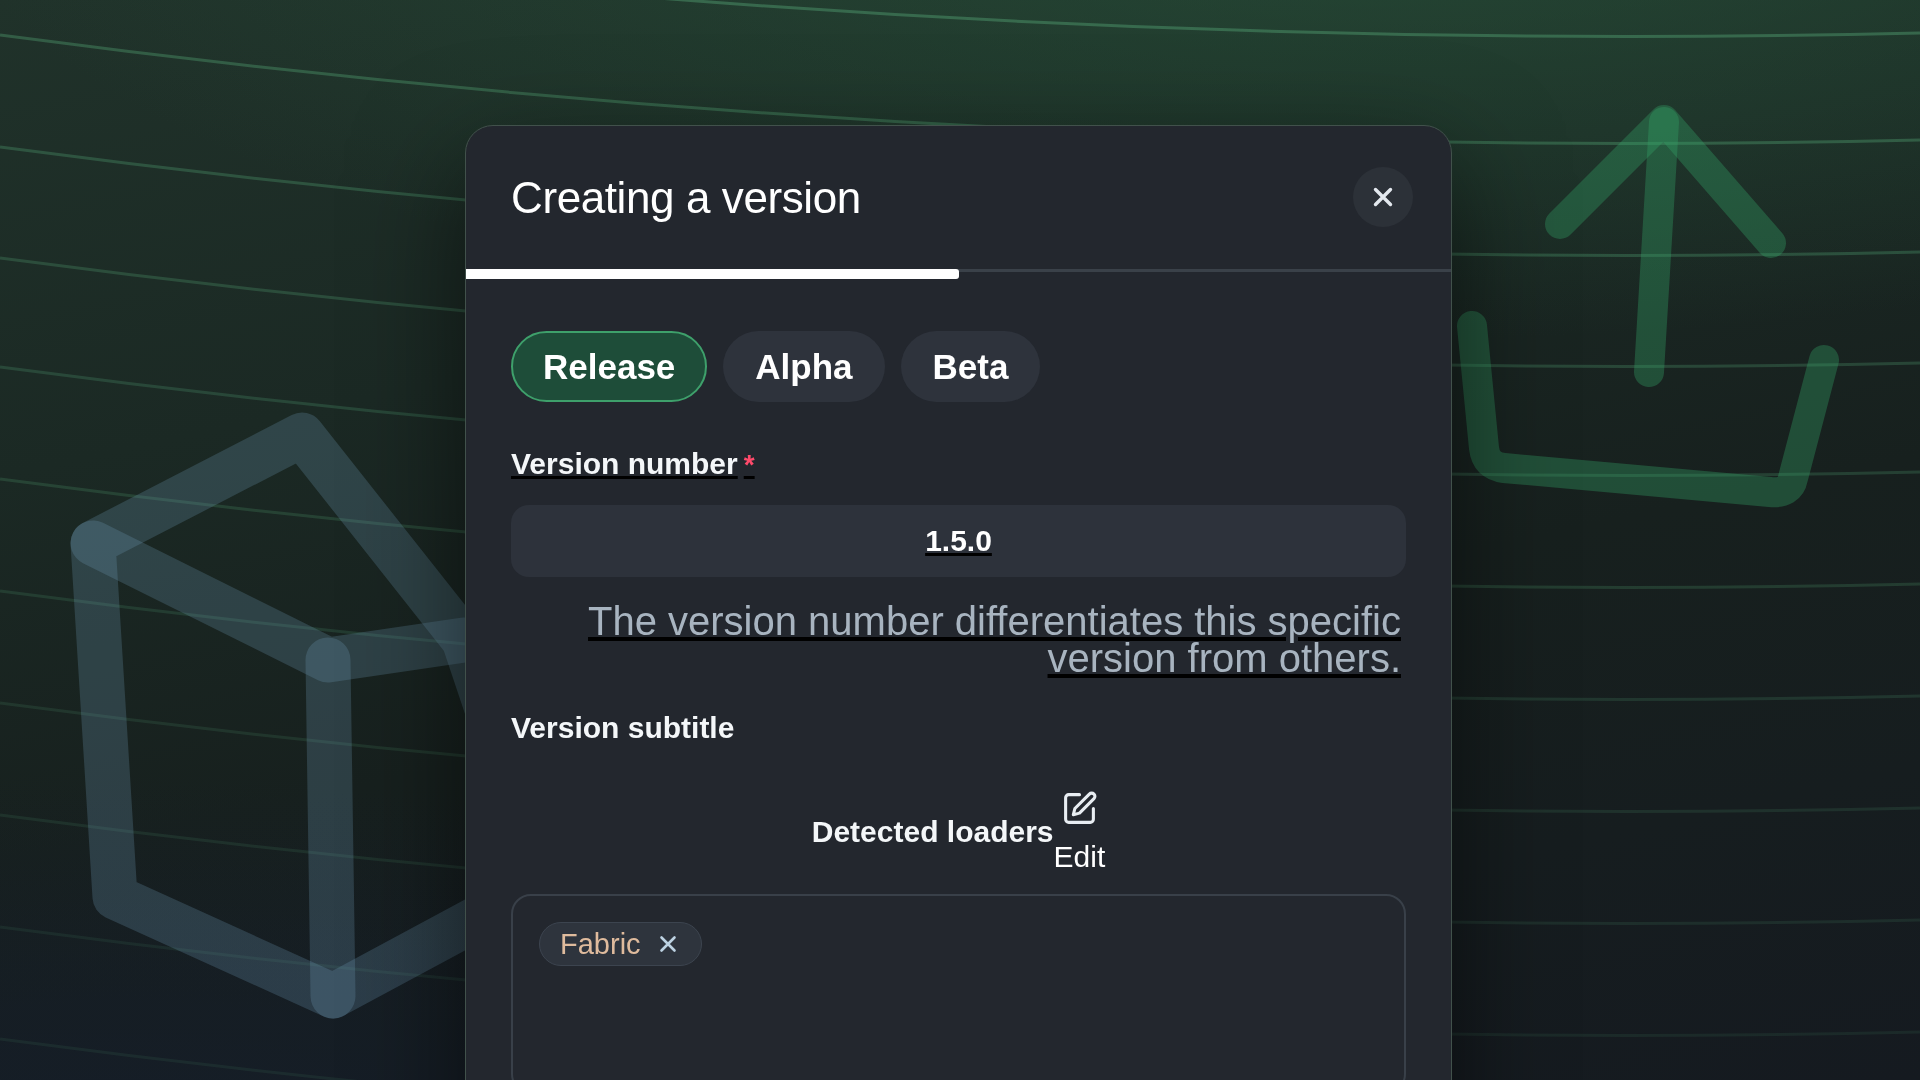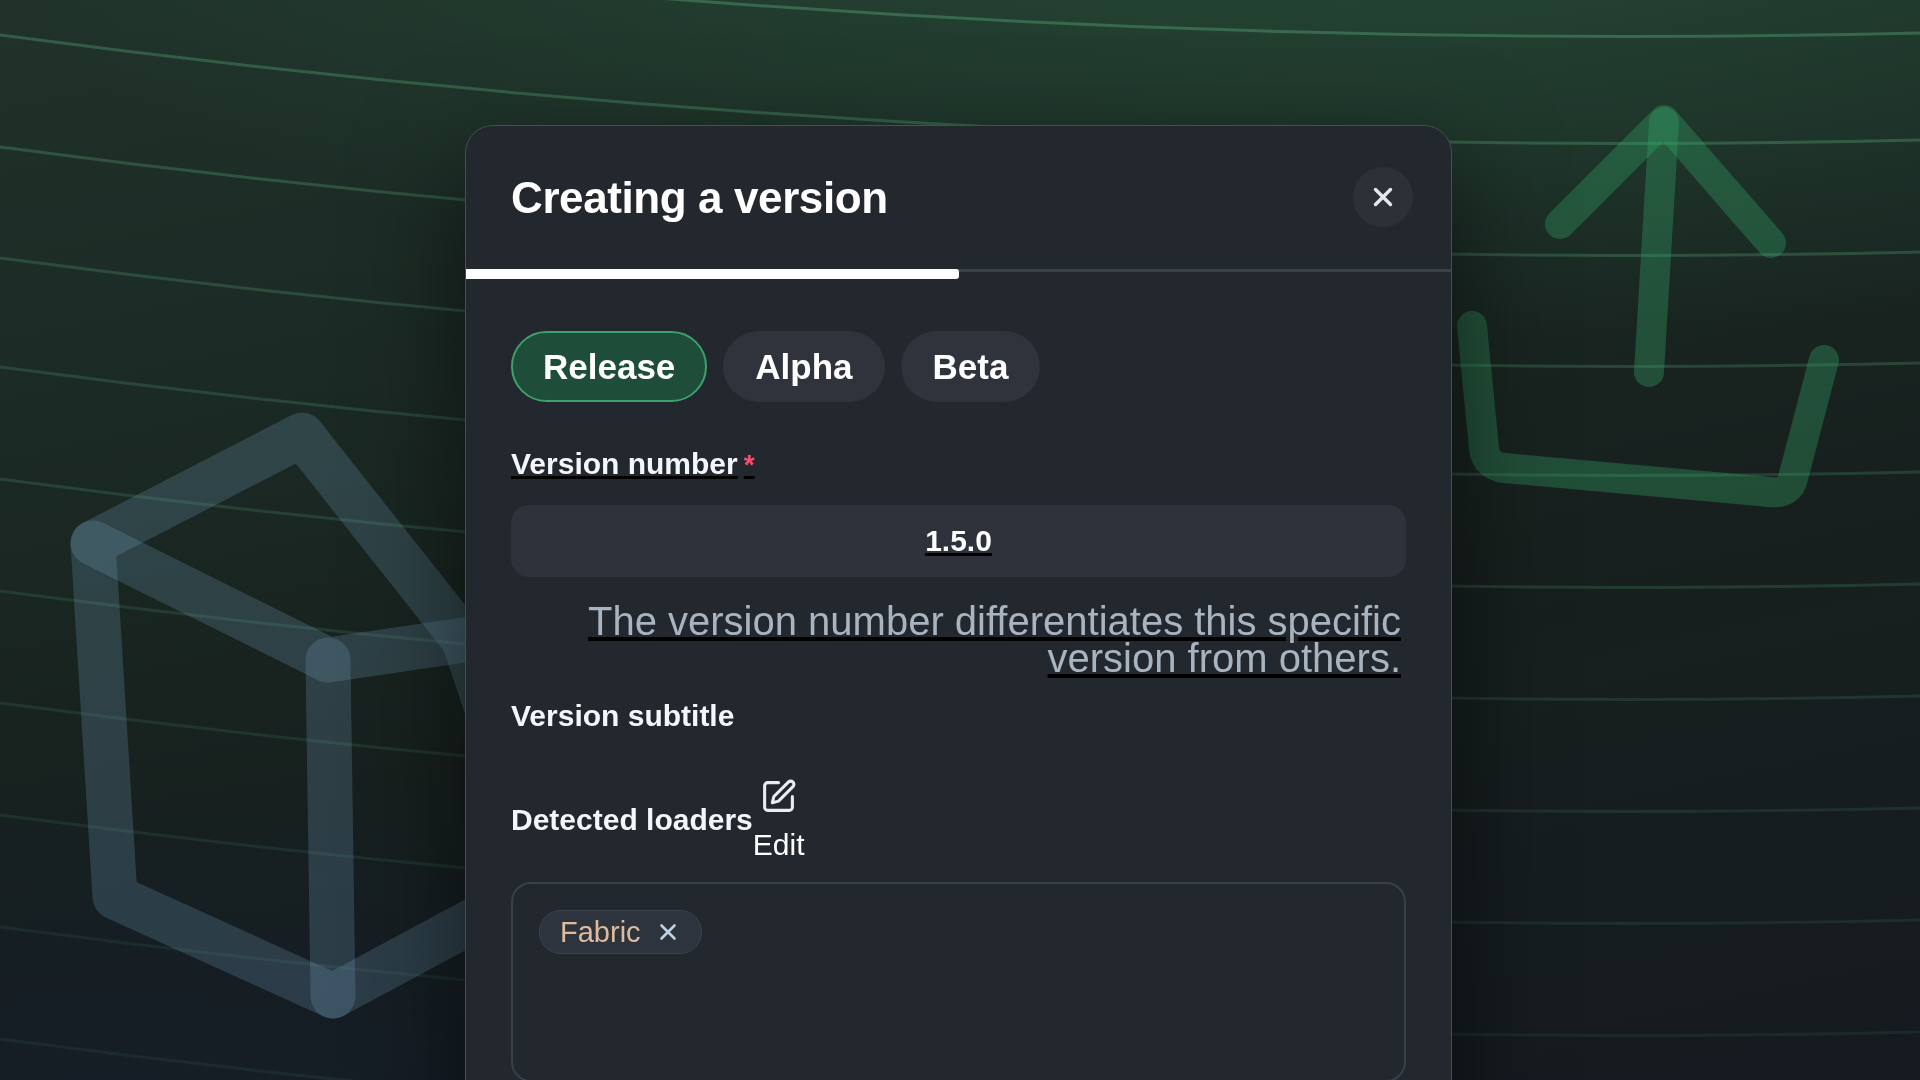--- a/index.html
+++ b/index.html
@@ -21,21 +21,21 @@
   .modal{
     position:absolute;left:465px;top:125px;width:987px;height:1120px;
     background:#23272e;
     border:1.5px solid #41514b;
     border-radius:28px;
     box-shadow:0 40px 110px rgba(0,0,0,0.55);
     box-sizing:border-box;
     overflow:hidden;
   }
   .modal-header{position:relative;height:143px;display:flex;align-items:center;padding:0 120px 0 45px;}
-  .modal-title{margin:0;font-size:44px;font-weight:700;letter-spacing:-0.4px;color:#ffffff;}
+  .modal-title{margin:0;font-size:44px;font-weight:400;letter-spacing:-0.4px;color:#ffffff;}
   .close-btn{
     position:absolute;right:38px;top:41px;width:60px;height:60px;border-radius:50%;
     background:#2c3138;border:none;display:flex;align-items:center;justify-content:center;
     cursor:pointer;padding:0;
   }
   .progress{position:relative;height:10px;width:100%;}
   .progress-track{position:absolute;left:0;top:0;width:100%;height:3px;background:#3a4149;}
   .progress-fill{position:absolute;left:0;top:0;height:10px;background:#ffffff;border-radius:0 3px 3px 0;}
 
   .modal-body{padding:31px 45px 0 45px;}
@@ -46,32 +46,32 @@
   .pill{
     height:71px;padding:0 30px;border-radius:36px;box-sizing:border-box;
     background:#2e333c;border:2.5px solid transparent;
     color:#ffffff;font-size:35px;font-weight:700;
     font-family:"Liberation Sans", sans-serif;cursor:pointer;
     display:flex;align-items:center;
   }
   .pill.selected{background:#1e4d39;border-color:#3ea06b;}
 
   .field-number{margin-top:44px;text-decoration:underline;}
-  .field-subtitle{margin-top:21px;}
+  .field-subtitle{margin-top:33px;}
   .field-loaders{margin-top:44px;}
 
   .text-input{
     display:block;margin-top:22px;width:100%;height:72px;box-sizing:border-box;
     background:#2d323b;border:none;border-radius:18px;
     padding:0 28px;font-size:30px;font-weight:600;color:#ffffff;
     font-family:"Liberation Sans", sans-serif;outline:none;text-align:center;
   }
   .help{margin:26px 0 0;max-width:890px;font-size:40px;font-weight:400;color:#a8b4c0;line-height:37px;text-align:right;}
 
-  .label-row{display:flex;justify-content:flex-start;align-items:center;}
+  .label-row{display:flex;justify-content:center;align-items:center;}
   .edit-btn{
     display:flex;align-items:center;gap:13px;background:none;border:none;cursor:pointer;
     color:#ffffff;font-size:30px;font-weight:400;font-family:"Liberation Sans", sans-serif;padding:0;flex-direction:column;
   }
   .loaders-box{
     margin-top:20px;border:2px solid #394049;border-radius:20px;
     padding:26px;height:200px;box-sizing:border-box;
   }
   .loader-tag{
     display:inline-flex;align-items:center;gap:14px;height:44px;padding:0 20px;

